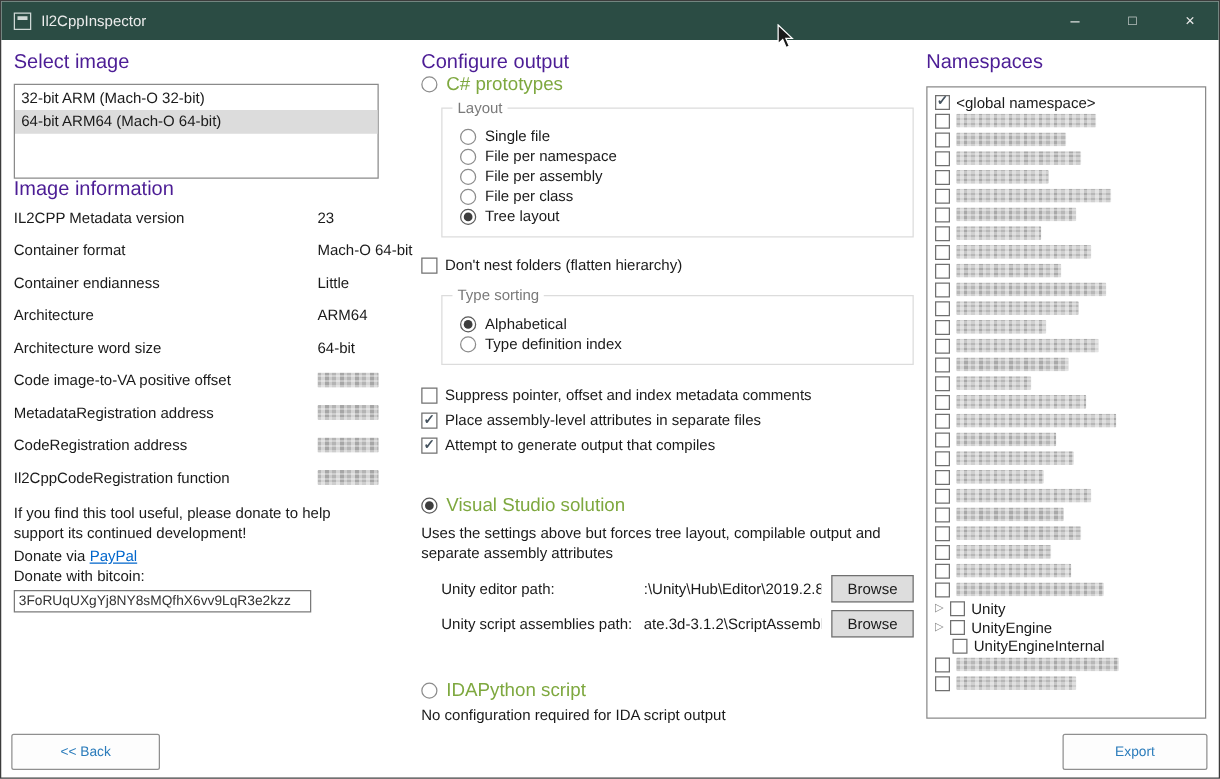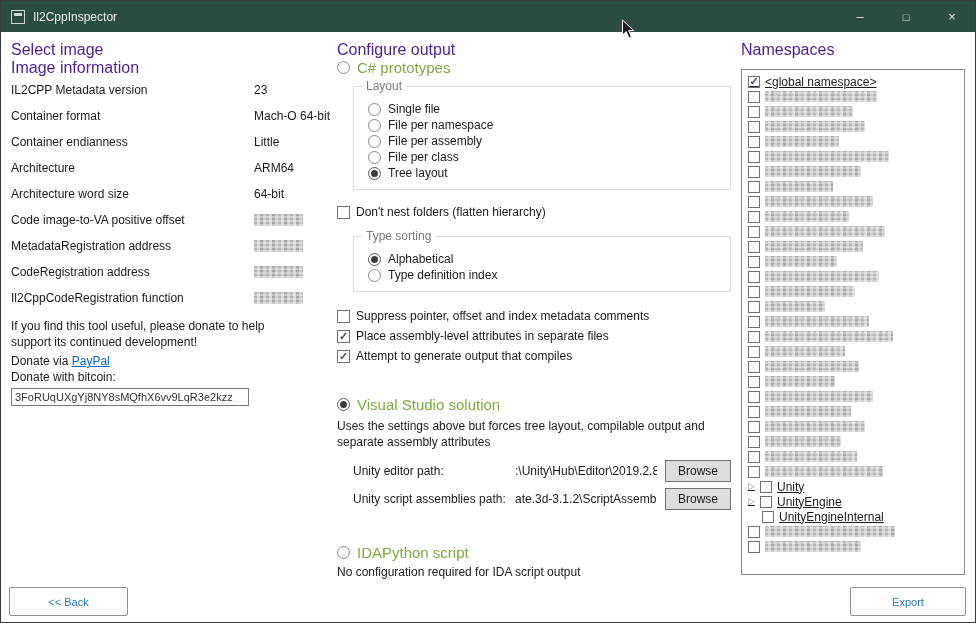--- a/index.html
+++ b/index.html
@@ -65,21 +65,21 @@
   .cb-row { display:flex; align-items:center; height:16px; margin-top:4px; }
   .mid-desc { margin:6px 0 0 0; line-height:1.3; width:372px; }
   .path-row { display:flex; align-items:center; margin:6px 0 0 16px; height:22px; }
   .path-label { flex:0 0 162px; }
   .path-value { flex:1; text-align:right; margin-right:8px; white-space:nowrap; overflow:hidden; }
   .browse-btn { width:66px; height:22px; background:#dddddd; border:1px solid #707070; font-family:"Liberation Sans",sans-serif; font-size:12px; color:#1a1a1a; cursor:pointer; }
 
   
   .col-right { position:absolute; left:740px; top:40px; width:226px; }
   .ns-panel { margin-top:10px; width:224px; height:506px; border:1px solid #8a8a8a; padding:5px 4px; overflow:hidden; background:#fff; }
-  .ns-row { display:flex; align-items:center; height:13px; margin-bottom:2px; padding-left:2px; cursor:default;text-decoration:underline; }
+  .ns-row { display:flex; align-items:center; height:13px; margin-bottom:2px; padding-left:2px; cursor:default; }
   .ns-row .mosaic { display:inline-block; height:11px; border-radius:1px;
     background-image:
       repeating-linear-gradient(0deg, rgba(255,255,255,.35) 0 2px, rgba(0,0,0,0) 2px 4px),
       repeating-linear-gradient(90deg, #b7b7b7 0 3px, #d6d6d6 3px 6px, #a9a9a9 6px 9px, #cecece 9px 12px); }
   .ns-row.indent { padding-left:16px; }
   .expander { width:12px; flex:0 0 12px; color:#8a8a8a; font-size:9px; line-height:13px; }
   .ns-label { font-size:12px; white-space:nowrap; }
   .btn-export { left:849px; top:586px; width:116px; }
 </style>
 </head>
@@ -99,20 +99,24 @@
 
   <div class="cursor">
     <svg width="15" height="21" viewBox="0 0 15 21">
         <path d="M1.5 1 L1.5 16 L5.2 12.6 L7.9 19 L10.4 17.9 L7.7 11.6 L12.8 11.6 Z" fill="#1a1a1a" stroke="#ffffff" stroke-width="1"></path>
       </svg>
   </div>
 
   <div class="col-left">
     <h2 class="section">Select image</h2>
 
+    <div class="listbox">
+      <div class="lb-item">32-bit ARM (Mach-O 32-bit)</div>
+      <div class="lb-item selected">64-bit ARM64 (Mach-O 64-bit)</div>
+    </div>
 
     <h2 class="section info-head">Image information</h2>
 
     <div class="info-table">
       <div class="info-row">
         <span class="info-label">IL2CPP Metadata version</span>
         <span class="info-value">23</span>
       </div>
       <div class="info-row">
         <span class="info-label">Container format</span>

